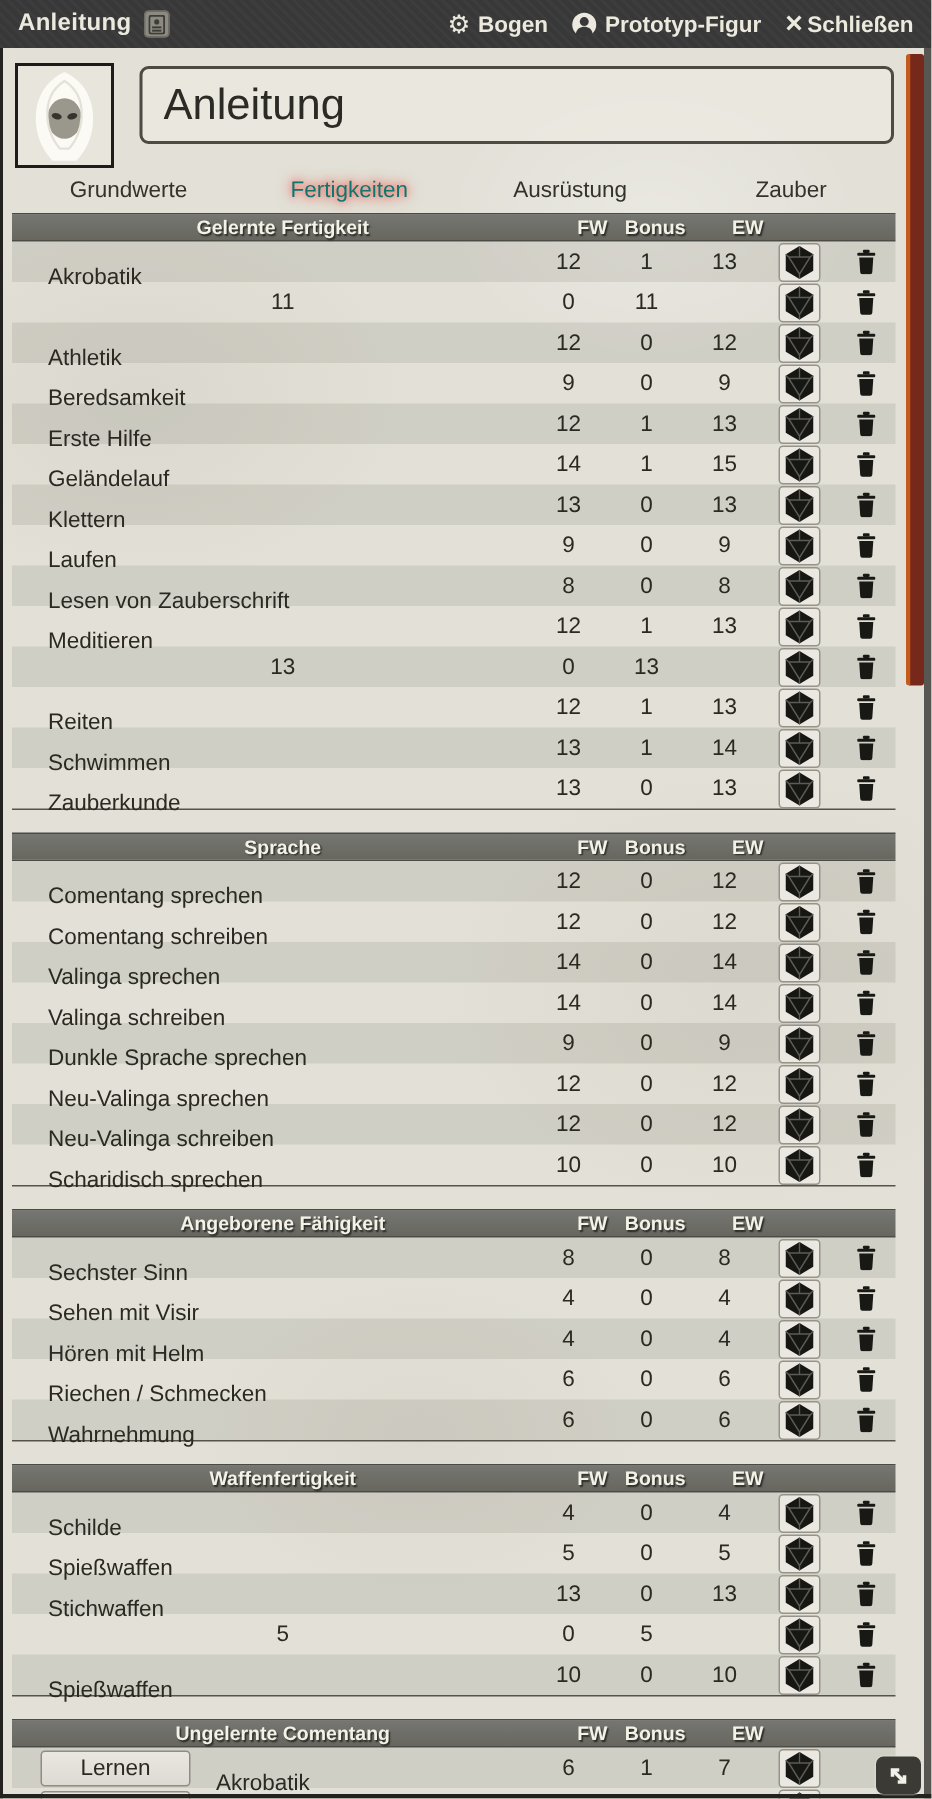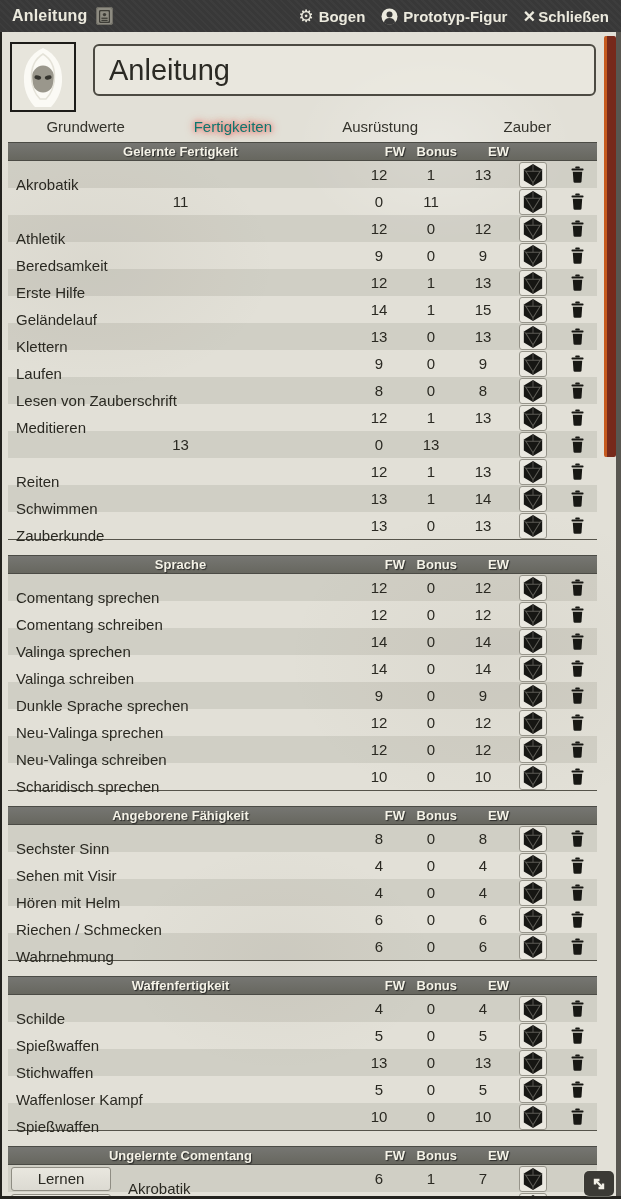--- a/index.html
+++ b/index.html
@@ -52,20 +52,21 @@
     color:#0f766e;
     text-shadow:0 0 4px #ec8078,0 0 7px #ec8078,0 0 10px rgba(236,128,120,.8);
   }
   
   .tables{margin:7px 24px 0 8px;}
   .tbl{--btn:0px;border-bottom:1px solid #55534a;margin-bottom:15px;}
   .tbl.learnable{--btn:112px;border-bottom:none;}
   .thead,.row{
     display:grid;align-items:center;
     grid-template-columns:var(--btn) 1fr 52px 52px 52px 48px 40px;
+    padding-left:16px;
   }
   .thead{
     height:17px;line-height:17px;
     background:linear-gradient(#767672,#67675f);
     border-top:1px solid #4b4b45;border-bottom:1px solid #4b4b45;
     color:#f4f2e7;font-weight:bold;font-size:13px;
     text-shadow:1px 1px 1px rgba(20,20,20,.75);
   }
   .t-title{grid-column:1 / 3;text-align:center;}
   .t-col{text-align:right;}
@@ -903,21 +904,20 @@
         <button class="trash-btn">
           <svg width="15" height="17" viewBox="0 0 16 18">
             <rect x="5.6" y="0.5" width="4.8" height="2.2" rx="0.8" fill="#181814"></rect>
             <rect x="1.6" y="2.6" width="12.8" height="2.2" rx="0.8" fill="#181814"></rect>
             <path d="M3 6 h10 l-0.7 10.4 a1.6 1.6 0 0 1 -1.6 1.5 h-5.4 a1.6 1.6 0 0 1 -1.6 -1.5 Z" fill="#181814"></path>
           </svg>
         </button>
       </div>
       <div class="row even">
         <span></span>
-        <span class="cell-name">Waffenloser Kampf</span>
         <span class="cell-num">5</span>
         <span class="cell-num">0</span>
         <span class="cell-num">5</span>
         <button class="die-btn">
           <svg width="22" height="24" viewBox="0 0 24 26">
             <polygon points="12,1 22,7 22,19 12,25 2,19 2,7" fill="#161613"></polygon>
             <polygon points="4.2,9 19.8,9 12,21.5" fill="none" stroke="#5c5b55" stroke-width="1.1"></polygon>
             <line x1="12" y1="1" x2="12" y2="9" stroke="#5c5b55" stroke-width="1"></line>
             <line x1="2" y1="7" x2="4.2" y2="9" stroke="#5c5b55" stroke-width="1"></line>
             <line x1="22" y1="7" x2="19.8" y2="9" stroke="#5c5b55" stroke-width="1"></line>

